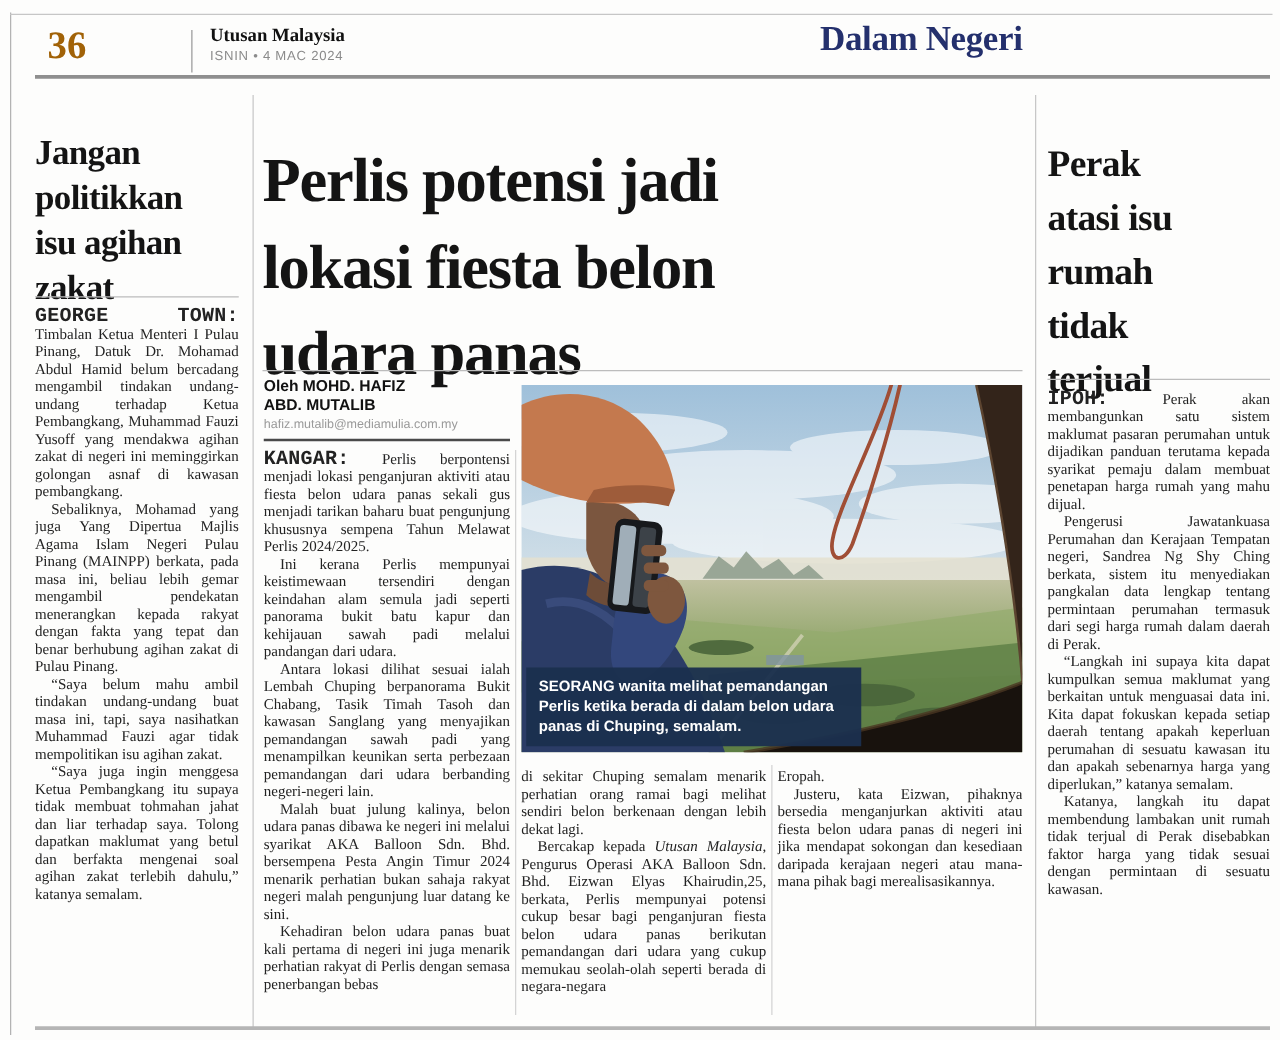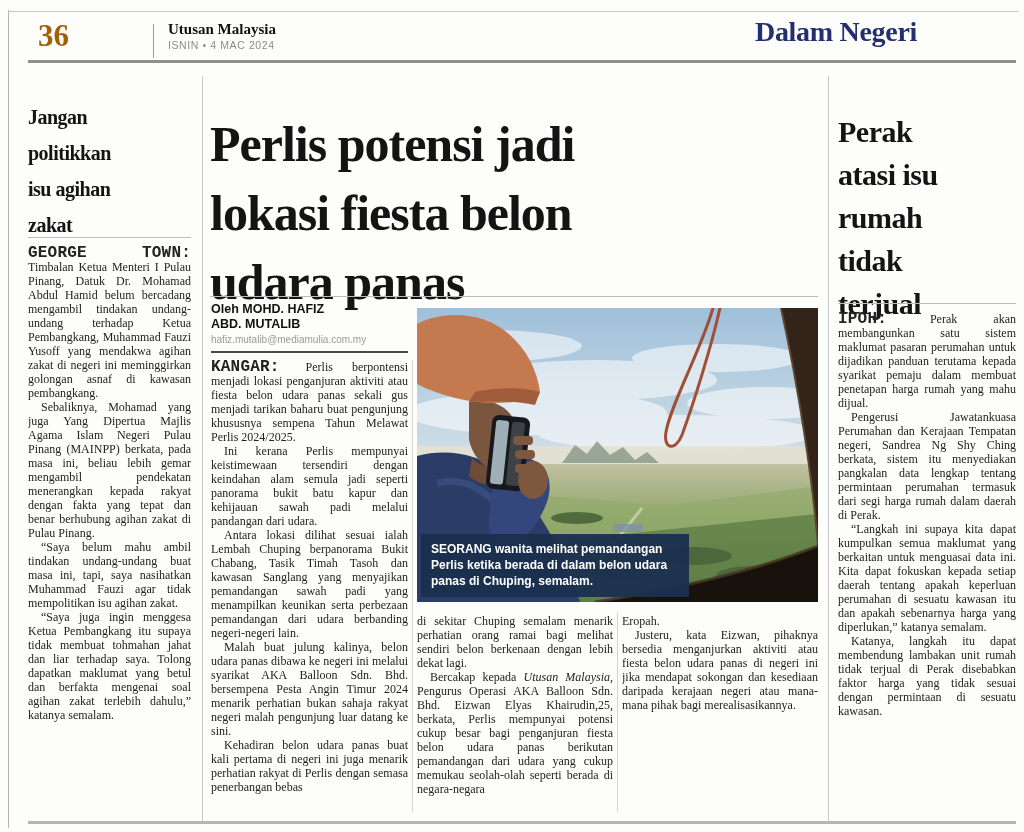--- a/index.html
+++ b/index.html
@@ -8,34 +8,34 @@
   
   .scan-left{position:absolute;left:8px;top:10px;width:1px;height:818px;background:#b3b3b3;}
   .scan-top{position:absolute;left:8px;top:11px;width:1010px;height:1px;background:#c6c6c6;}
   
   .pagenum{position:absolute;left:14px;top:18px;font-size:31px;font-weight:bold;color:#a16207;
            font-family:"Liberation Serif",serif;margin-left:24px;}
   .mast-divider{position:absolute;left:153px;top:24px;width:1px;height:34px;background:#9a9a9a;}
   .mast-title{position:absolute;left:168px;top:21px;font-size:15px;font-weight:bold;color:#111;}
   .mast-date{position:absolute;left:168px;top:39px;font-size:10.5px;letter-spacing:.6px;
              color:#8b8b8b;font-family:"Liberation Sans",sans-serif;}
-  .section-title{position:absolute;left:656px;top:16px;width:360px;text-align:center;
+  .section-title{position:absolute;left:656px;top:16px;width:360px;text-align:left;
                  font-size:28px;font-weight:bold;color:#24306d;letter-spacing:-.3px;}
   .header-rule{position:absolute;left:28px;top:60px;width:988px;height:3px;background:#8f8f8f;}
   .bottom-rule{position:absolute;left:28px;top:821px;width:988px;height:3px;background:#b5b5b5;}
   
   .vdiv{position:absolute;width:1px;background:#c7c7c7;}
   #div-left{left:202px;top:76px;height:746px;}
   #div-right{left:828px;top:76px;height:746px;}
   #gutter1{left:412px;top:360px;height:452px;background:#d4d4d4;}
   #gutter2{left:617px;top:612px;height:200px;background:#d4d4d4;}
   
   .headline{position:absolute;font-weight:bold;color:#141414;white-space:pre-line;
             font-family:"Liberation Serif",serif;}
-  #left-headline{left:28px;top:82px;width:172px;font-size:20px;line-height:36px;letter-spacing:-.5px;}
+  #left-headline{left:28px;top:82px;width:172px;font-size:28px;line-height:36px;letter-spacing:-.5px;}
   #main-headline{left:210px;top:76px;width:612px;font-size:50px;line-height:69px;letter-spacing:-1px;}
   #right-headline{left:838px;top:85px;width:180px;font-size:30px;line-height:43px;letter-spacing:-.5px;}
   .thin-rule{position:absolute;height:1px;background:#bcbcbc;}
   #left-head-rule{left:28px;top:237px;width:163px;}
   #main-head-rule{left:210px;top:296px;width:608px;}
   #right-head-rule{left:838px;top:303px;width:178px;}
   
   .byline{position:absolute;left:211px;top:302px;width:197px;font-family:"Liberation Sans",sans-serif;}
   .byline .b1{font-size:12.5px;font-weight:bold;line-height:15px;color:#111;}
   .byline .email{font-size:10px;color:#9a9a9a;margin-top:2px;}

